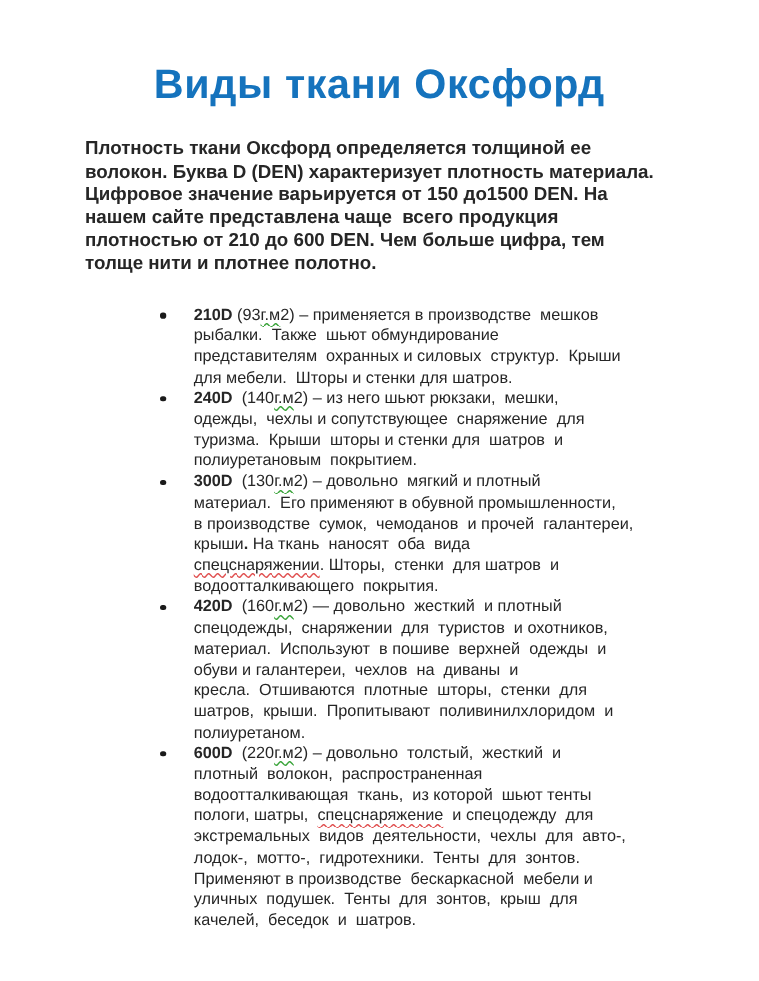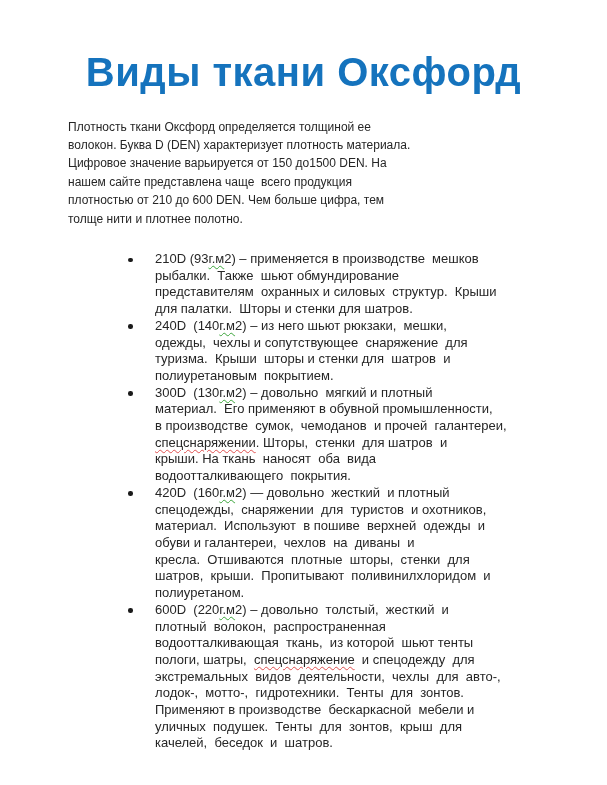--- a/index.html
+++ b/index.html
@@ -7,31 +7,32 @@
     width: 607px; height: 785px;
     background: #ffffff;
     font-family: "Liberation Sans", sans-serif;
     overflow: hidden;
   }
   .page { width: 607px; height: 785px; position: relative; }
 
   .title {
     padding-top: 26px;
     text-align: center;
-    font-size: 40px;
+    font-size: 33px;
     line-height: 38px;
     font-weight: bold;
     letter-spacing: 0.5px;
   }
 
   .intro {
     margin: 24px 0 0 68px;
     width: 470px;
-    font-size: 12px;
+    font-size: 15px;
     line-height: 18.4px;
+    font-weight: bold;
   }
 
   ul.density-list {
     list-style: none;
     margin: 23px 0 0 0;
     padding: 0;
     font-size: 13px;
     line-height: 16.7px;
   }
   ul.density-list li {
@@ -42,21 +43,21 @@
   }
   ul.density-list li .marker {
     position: absolute;
     left: 0; top: 6.5px;
     width: 4.5px; height: 4.5px;
     background: #1a1a1a;
     border-radius: 50%;
   }
 
   .tline { white-space: pre; }
-  .b { font-weight: normal; }
+  .b { font-weight: bold; }
   .u-red {
     text-decoration: underline;
     text-decoration-style: wavy;
     text-decoration-color: var(--u-red, #e05050);
     text-decoration-thickness: 1px;
     text-underline-offset: 2px;
   }
   .u-green {
     text-decoration: underline;
     text-decoration-style: wavy;
@@ -78,40 +79,40 @@
       <div class="tline"><span>плотностью от 210 до 600 DEN. Чем больше цифра, тем</span></div>
       <div class="tline"><span>толще нити и плотнее полотно.</span></div>
     </div>
   <ul class="density-list">
       <li>
         <span class="marker"></span>
         <div>
           <div class="tline"><span class="b">210D</span><span> (93</span><span class="u-green">г.м</span><span>2) – применяется в производстве  мешков</span></div>
           <div class="tline"><span>рыбалки.  Также  шьют обмундирование</span></div>
           <div class="tline"><span>представителям  охранных и силовых  структур.  Крыши</span></div>
-          <div class="tline"><span>для палатки.  Шторы и стенки для шатров.</span></div>
+          <div class="tline"><span>для мебели.  Шторы и стенки для шатров.</span></div>
         </div>
       </li>
       <li>
         <span class="marker"></span>
         <div>
           <div class="tline"><span class="b">240D</span><span>  (140</span><span class="u-green">г.м</span><span>2) – из него шьют рюкзаки,  мешки,</span></div>
           <div class="tline"><span>одежды,  чехлы и сопутствующее  снаряжение  для</span></div>
           <div class="tline"><span>туризма.  Крыши  шторы и стенки для  шатров  и</span></div>
           <div class="tline"><span>полиуретановым  покрытием.</span></div>
         </div>
       </li>
       <li>
         <span class="marker"></span>
         <div>
           <div class="tline"><span class="b">300D</span><span>  (130</span><span class="u-green">г.м</span><span>2) – довольно  мягкий и плотный</span></div>
           <div class="tline"><span>материал.  Его применяют в обувной промышленности,</span></div>
           <div class="tline"><span>в производстве  сумок,  чемоданов  и прочей  галантереи,</span></div>
+          <div class="tline"><span>крыши</span><span class="b">.</span><span> На ткань  наносят  оба  вида</span></div>
           <div class="tline"><span class="u-red">спецснаряжении</span><span>. Шторы,  стенки  для шатров  и</span></div>
-          <div class="tline"><span>крыши</span><span class="b">.</span><span> На ткань  наносят  оба  вида</span></div>
           <div class="tline"><span>водоотталкивающего  покрытия.</span></div>
         </div>
       </li>
       <li>
         <span class="marker"></span>
         <div>
           <div class="tline"><span class="b">420D</span><span>  (160</span><span class="u-green">г.м</span><span>2) — довольно  жесткий  и плотный</span></div>
           <div class="tline"><span>спецодежды,  снаряжении  для  туристов  и охотников,</span></div>
           <div class="tline"><span>материал.  Используют  в пошиве  верхней  одежды  и</span></div>
           <div class="tline"><span>обуви и галантереи,  чехлов  на  диваны  и</span></div>

